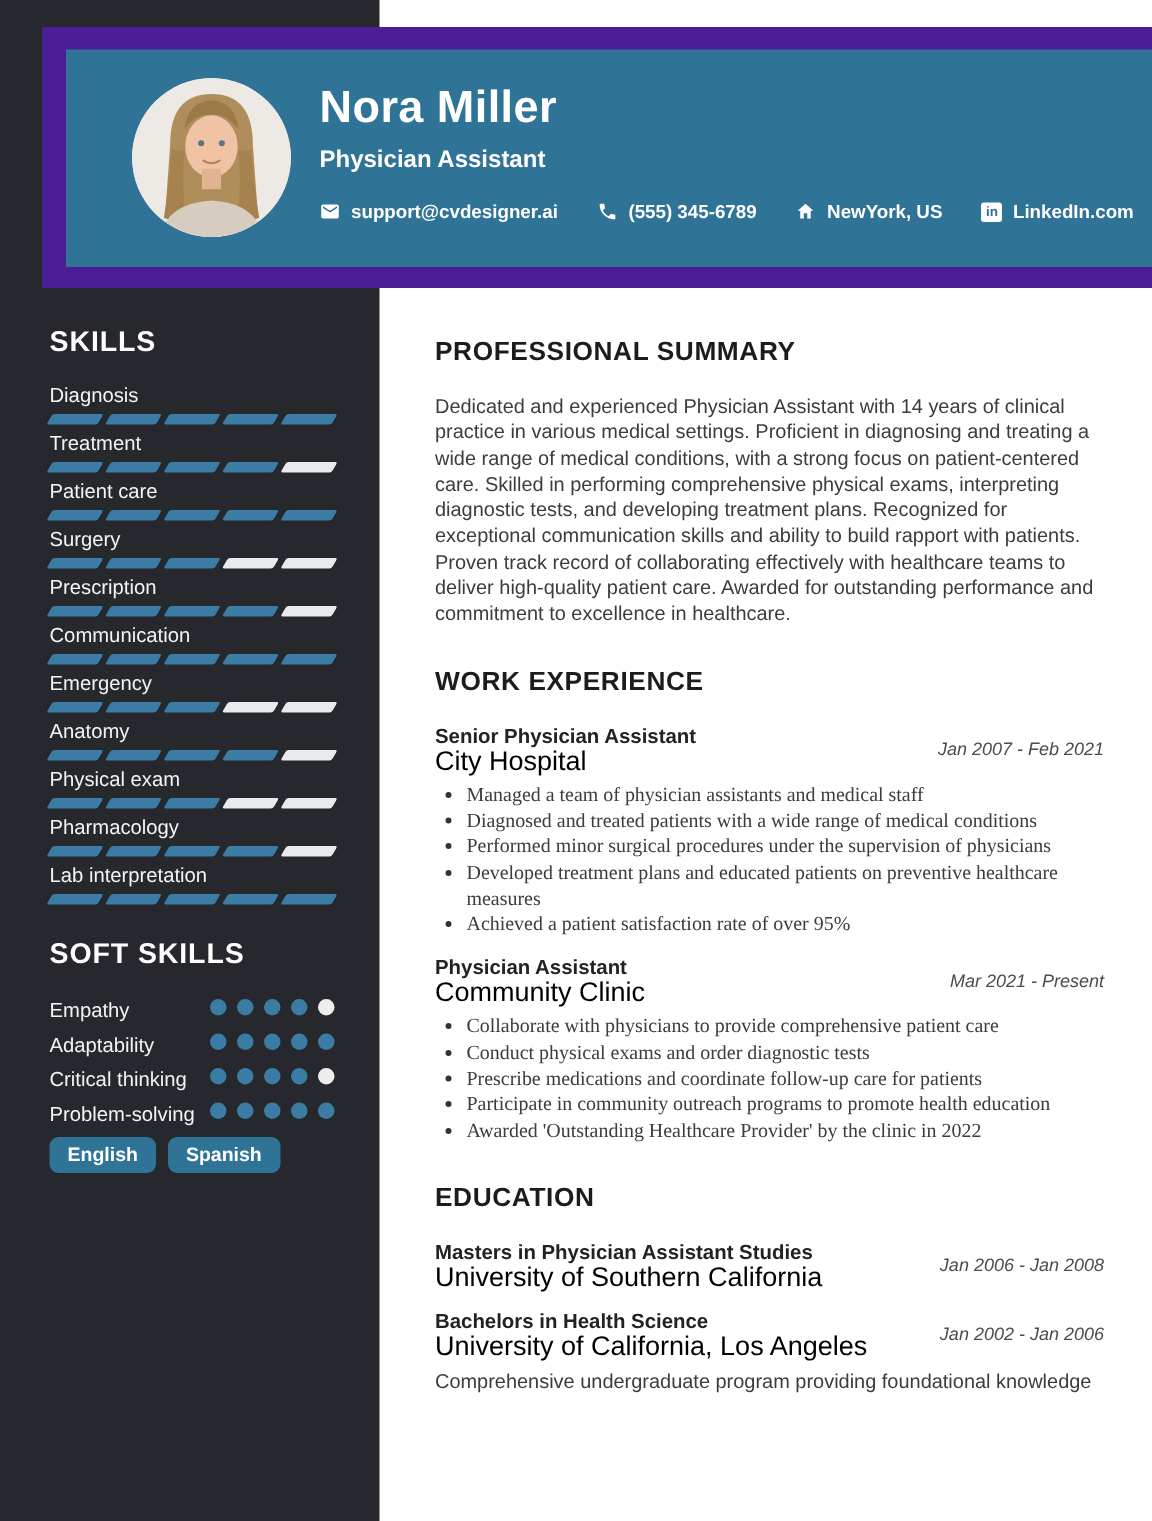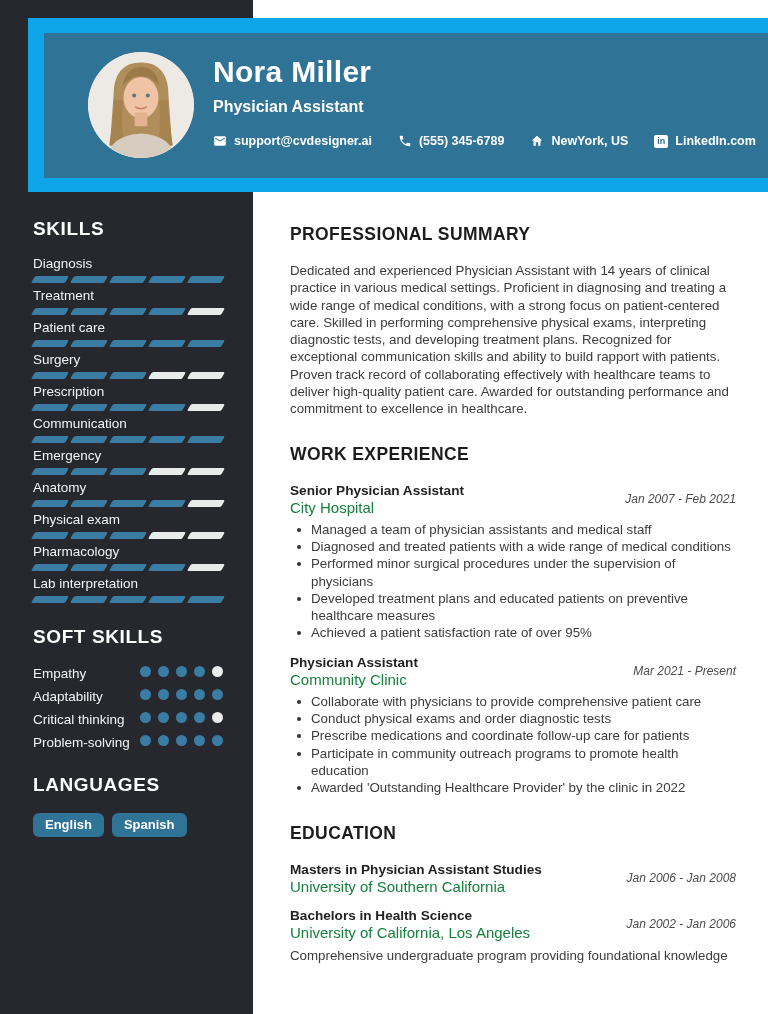--- a/index.html
+++ b/index.html
@@ -17,21 +17,21 @@
     --text:#3c3c3c;
     --heading:#1c1c1c;
   }
   .sidebar-bg {
     position:absolute; left:0; top:0; width:253px; height:1014px;
     background:var(--dark);
   }
   
   .header-frame {
     position:absolute; left:28px; top:18px; width:740px; height:174px;
-    background:#0ea5e9;
+    background:#4c1d95;
   }
   .header-band {
     position:absolute; left:16px; top:15px; right:0; bottom:14px;
     background:var(--accent);
   }
   .avatar {
     position:absolute; left:44px; top:19px; width:106px; height:106px;
     border-radius:50%; overflow:hidden; background:#ece9e4;
   }
   .avatar svg { display:block; width:100%; height:100%; }
@@ -79,25 +79,25 @@
   .main-content { position:absolute; left:290px; top:224px; width:446px; color:var(--text); }
   .main-content h2 {
     font-size:17.5px; font-weight:bold; letter-spacing:.4px; color:var(--heading);
     margin-bottom:17px;
   }
   .summary { font-size:13.3px; line-height:17.3px; color:var(--text); }
   .work-heading, .edu-heading { margin-top:26px; }
   .entry { margin-bottom:12px; }
   .entry-head { display:flex; justify-content:space-between; align-items:center; }
   .entry-title { font-size:13.6px; font-weight:bold; line-height:17px; color:#222; }
-  .entry-sub { font-size:15px; line-height:17px; color:#15803d; }
+  .entry-sub { font-size:18px; line-height:17px; color:#000000; }
   .entry-dates { font-size:12px; font-style:italic; color:#4c4c4c; padding-top:1px; white-space:nowrap; }
   .bullets { list-style:none; margin-top:5px; }
   .bullets li {
-    position:relative; padding-left:21px; font-size:13.3px; line-height:17.3px; color:var(--text);
+    position:relative; padding-left:21px; font-size:13.3px; line-height:17.3px; color:var(--text);font-family:Liberation Serif, serif;
   }
   .bullets li::before {
     content:""; position:absolute; left:7px; top:7px; width:4px; height:4px;
     border-radius:50%; background:#333;
   }
   .entry-desc { font-size:13.3px; line-height:17.3px; margin-top:6px; color:var(--text); }
 </style>
 </head>
 <body>
 
@@ -316,21 +316,20 @@
         <span class="soft-label">Problem-solving</span>
         <span class="dots">
           <span class="dot filled"></span>
           <span class="dot filled"></span>
           <span class="dot filled"></span>
           <span class="dot filled"></span>
           <span class="dot filled"></span>
         </span>
       </div>
     </div>
-  <h2 class="lang-heading">LANGUAGES</h2>
   <div id="languages-list" class="pills">
       <span class="pill">English</span>
       <span class="pill">Spanish</span>
     </div>
 </aside>
 
 <main class="main-content">
   <h2>PROFESSIONAL SUMMARY</h2>
   <p class="summary">Dedicated and experienced Physician Assistant with 14 years of clinical practice in various medical settings. Proficient in diagnosing and treating a wide range of medical conditions, with a strong focus on patient-centered care. Skilled in performing comprehensive physical exams, interpreting diagnostic tests, and developing treatment plans. Recognized for exceptional communication skills and ability to build rapport with patients. Proven track record of collaborating effectively with healthcare teams to deliver high-quality patient care. Awarded for outstanding performance and commitment to excellence in healthcare.</p>
   <h2 class="work-heading">WORK EXPERIENCE</h2>

